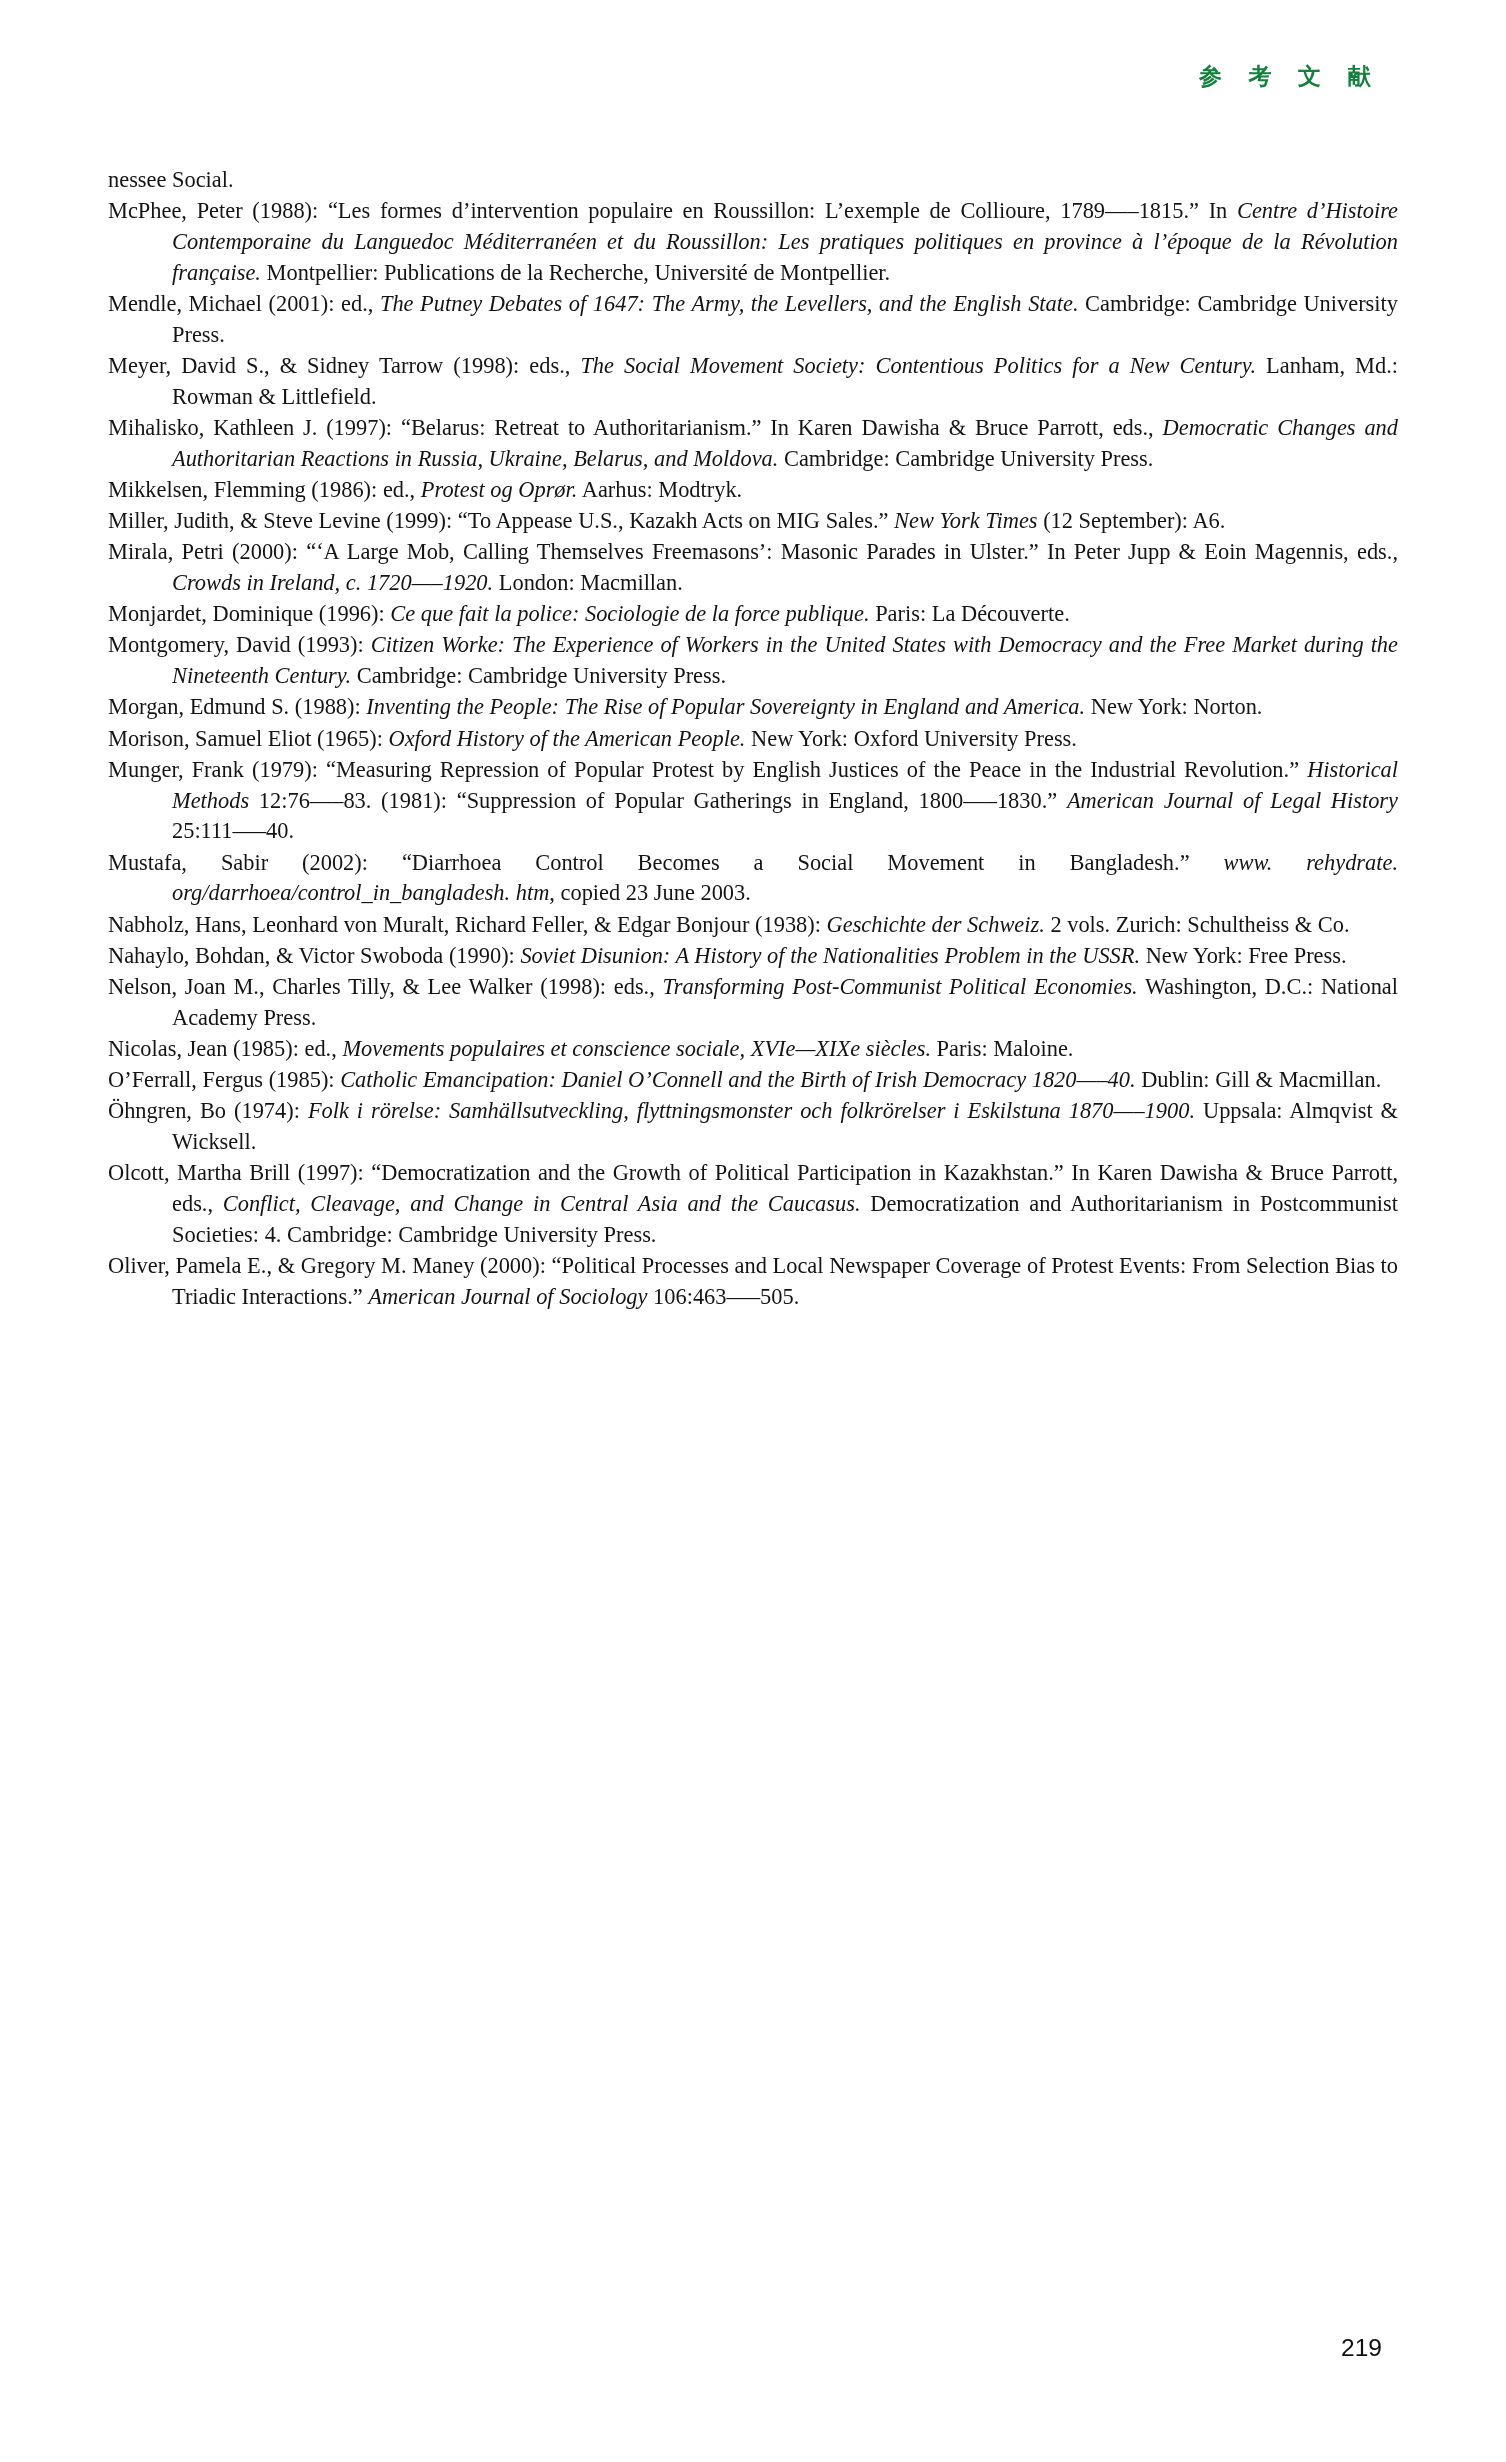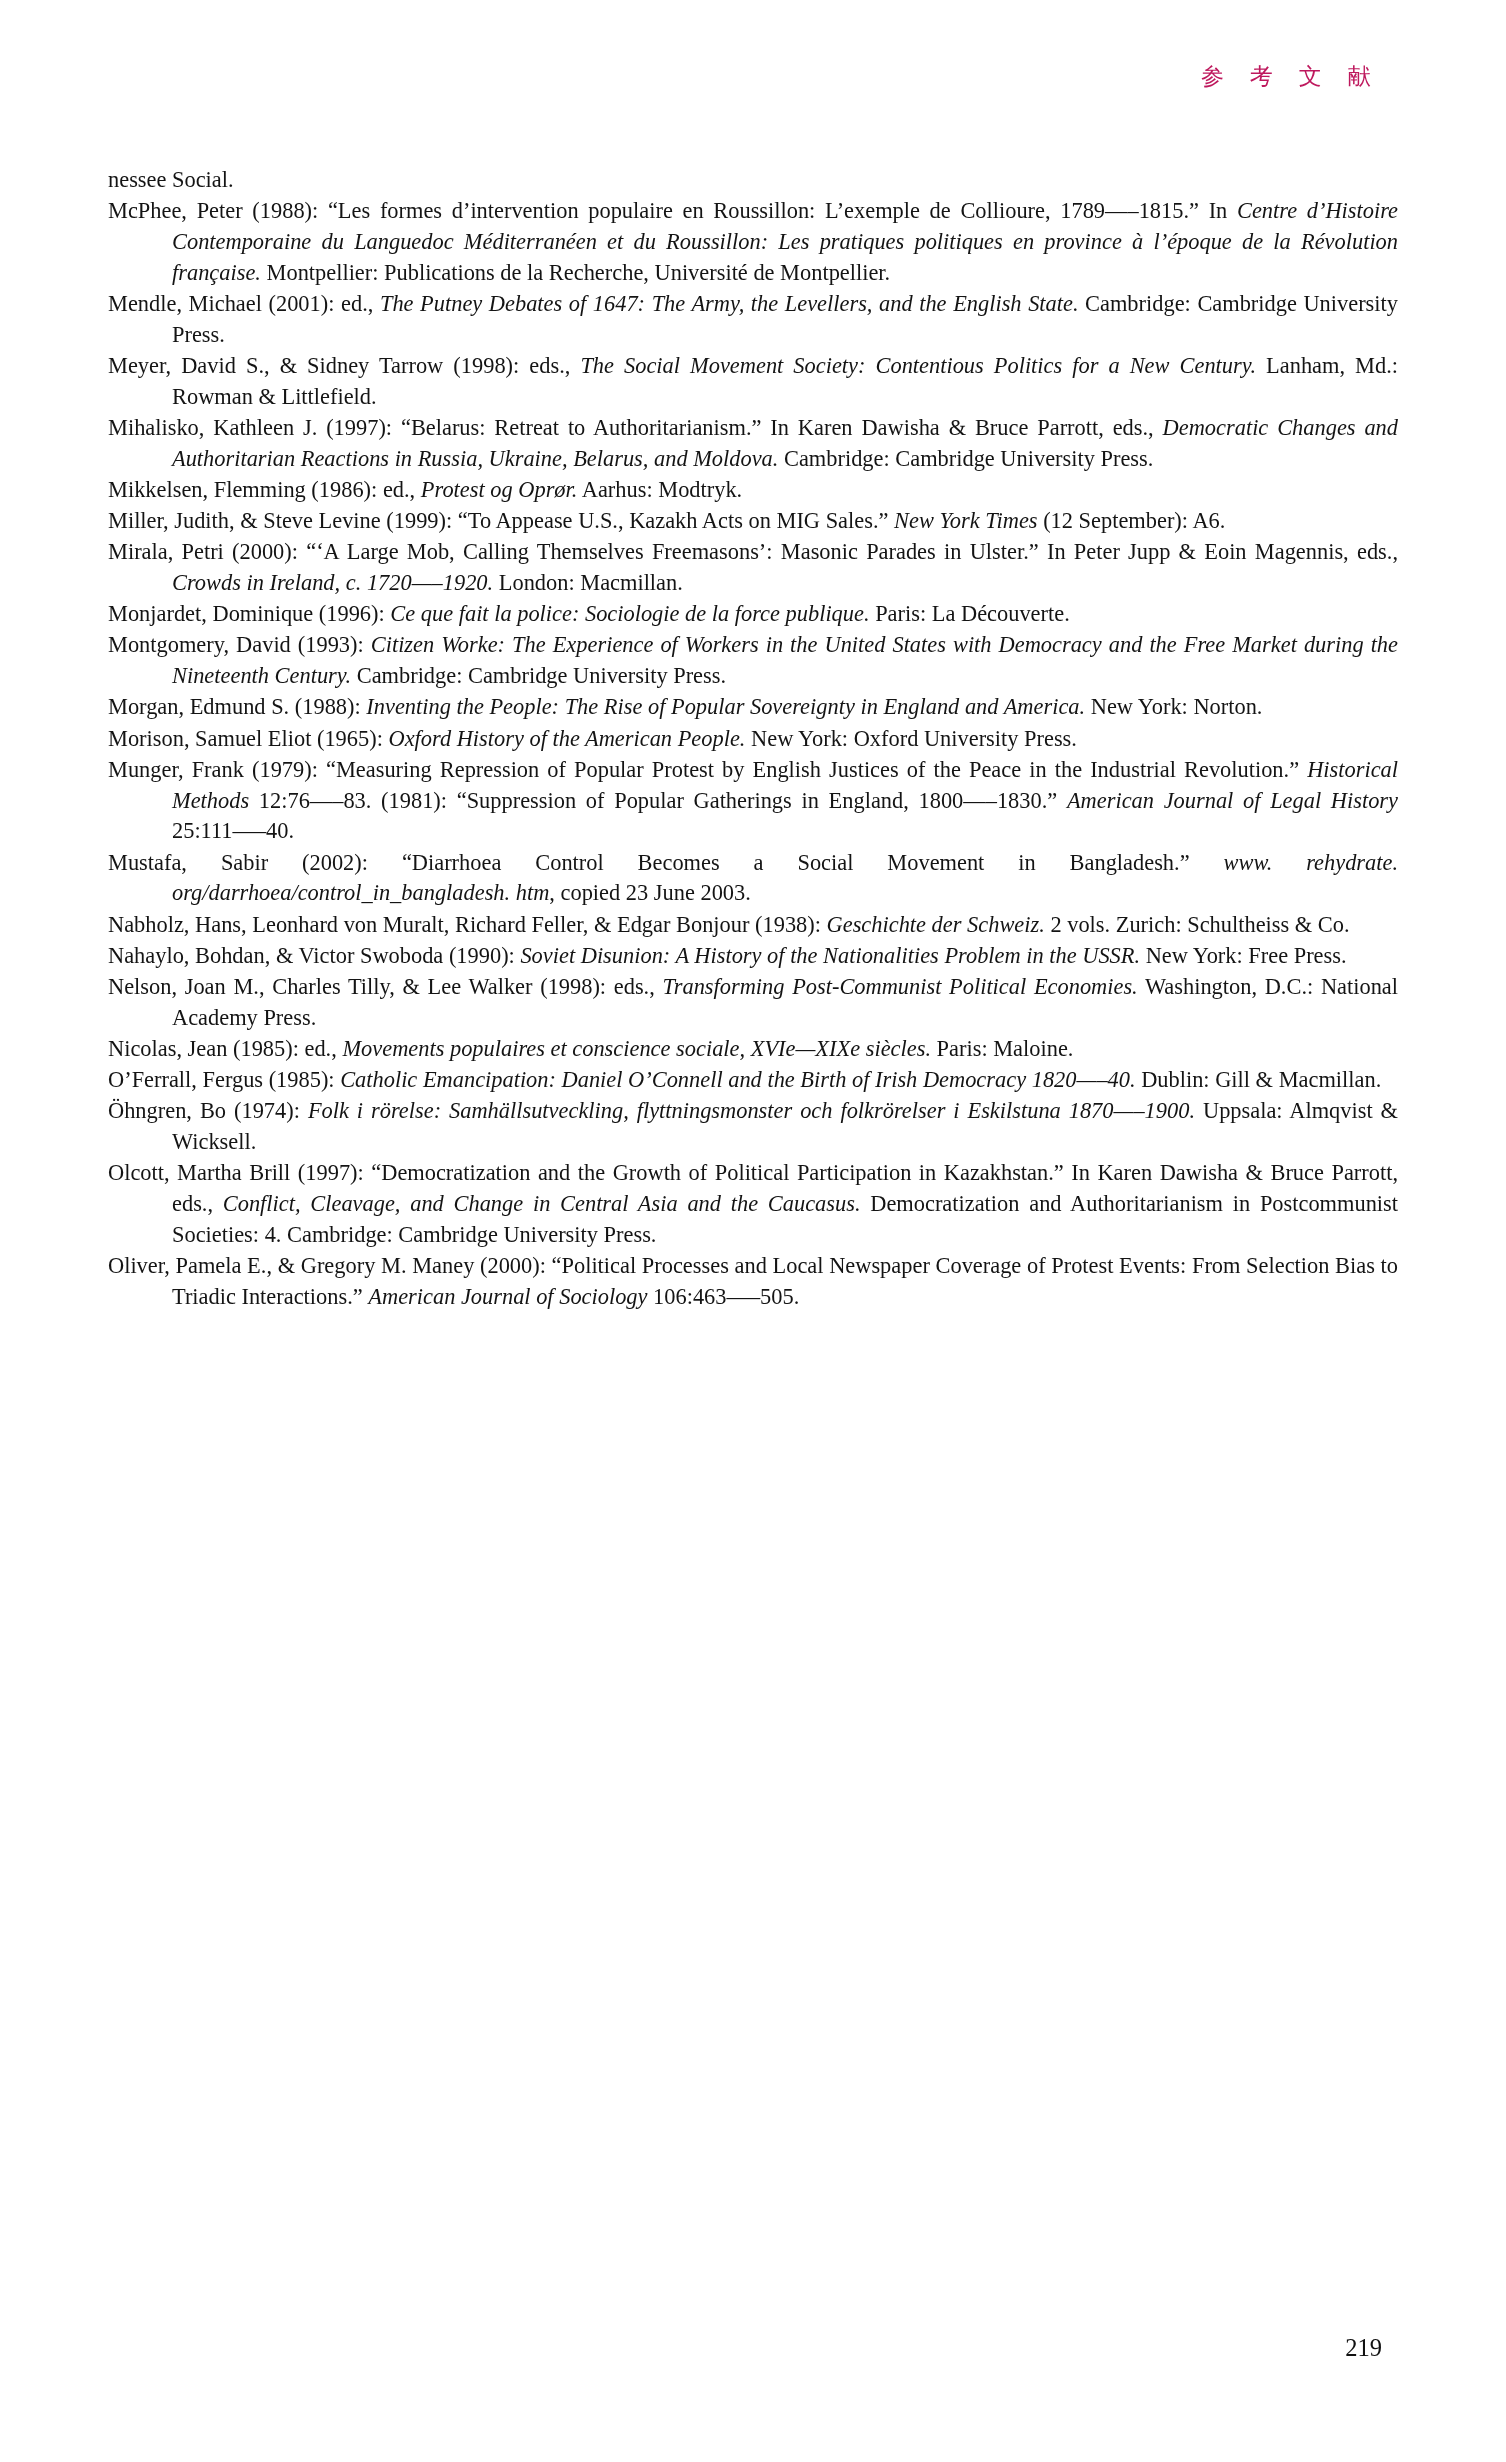--- a/index.html
+++ b/index.html
@@ -16,22 +16,22 @@
     color: #141414;
     box-sizing: border-box;
   }
   .header {
     position: absolute;
     top: 61px;
     right: 127px;
     font-family: "DejaVu Sans", sans-serif;
     font-size: 23px;
     letter-spacing: 9.3px;
-    font-weight: normal;
-    color: #be185d;
+    font-weight: bold;
+    color: #15803d;
   }
   .content {
     position: absolute;
     top: 165px;
     left: 108px;
     width: 1290px;
   }
   .entry {
     font-size: 22.4px;
     line-height: 1.375;
@@ -42,21 +42,21 @@
     text-indent: -64px;
   }
   .entry i {
     font-style: italic;
   }
   .pagenum {
     position: absolute;
     bottom: 100px;
     right: 125px;
     font-size: 24.5px;
-    font-family: Liberation Serif, serif;
+    font-family: Liberation Sans, sans-serif;
     color: #111;
   }
 </style>
 </head>
 <body>
 
 <div class="page">
 
   <div class="header">参 考 文 献</div>
 

